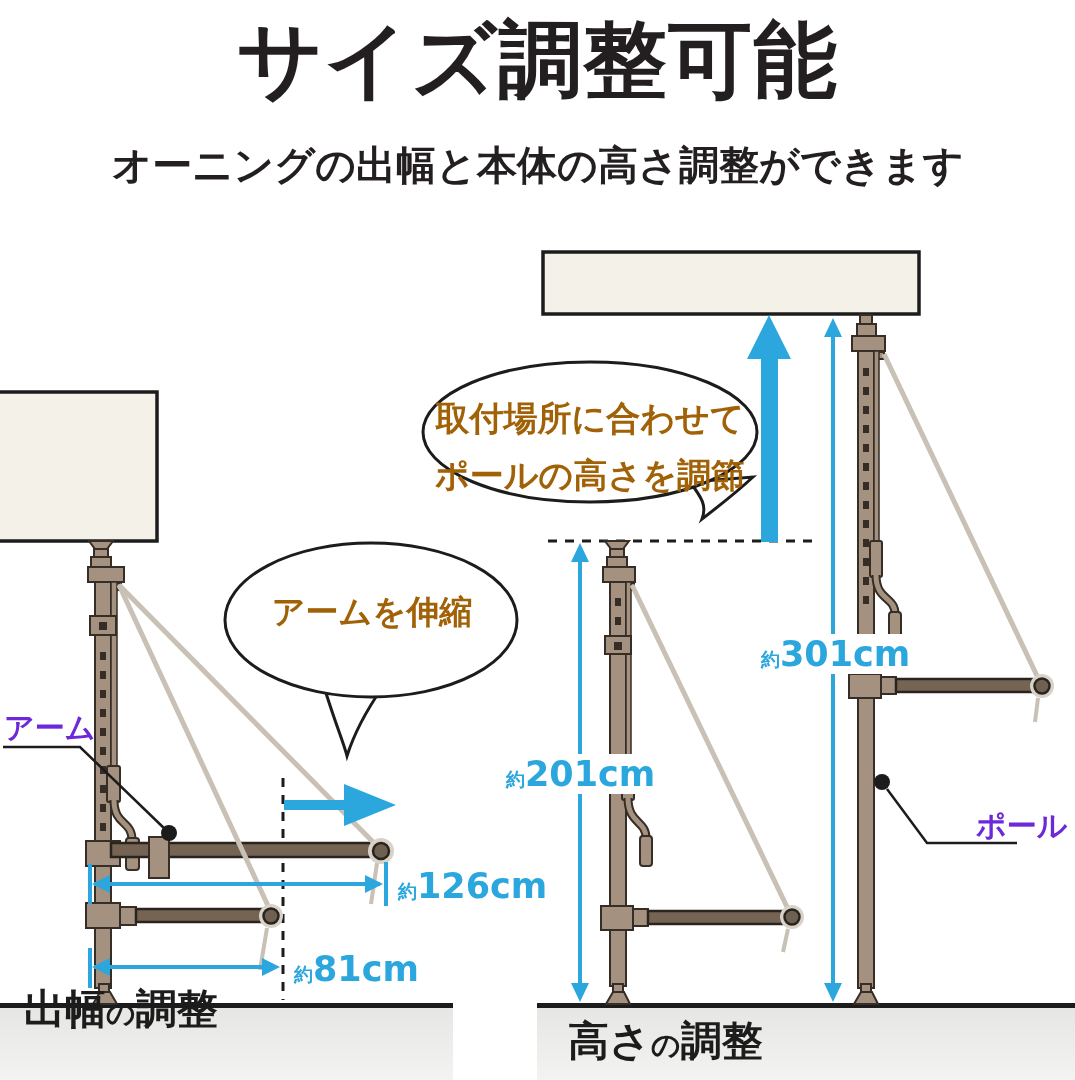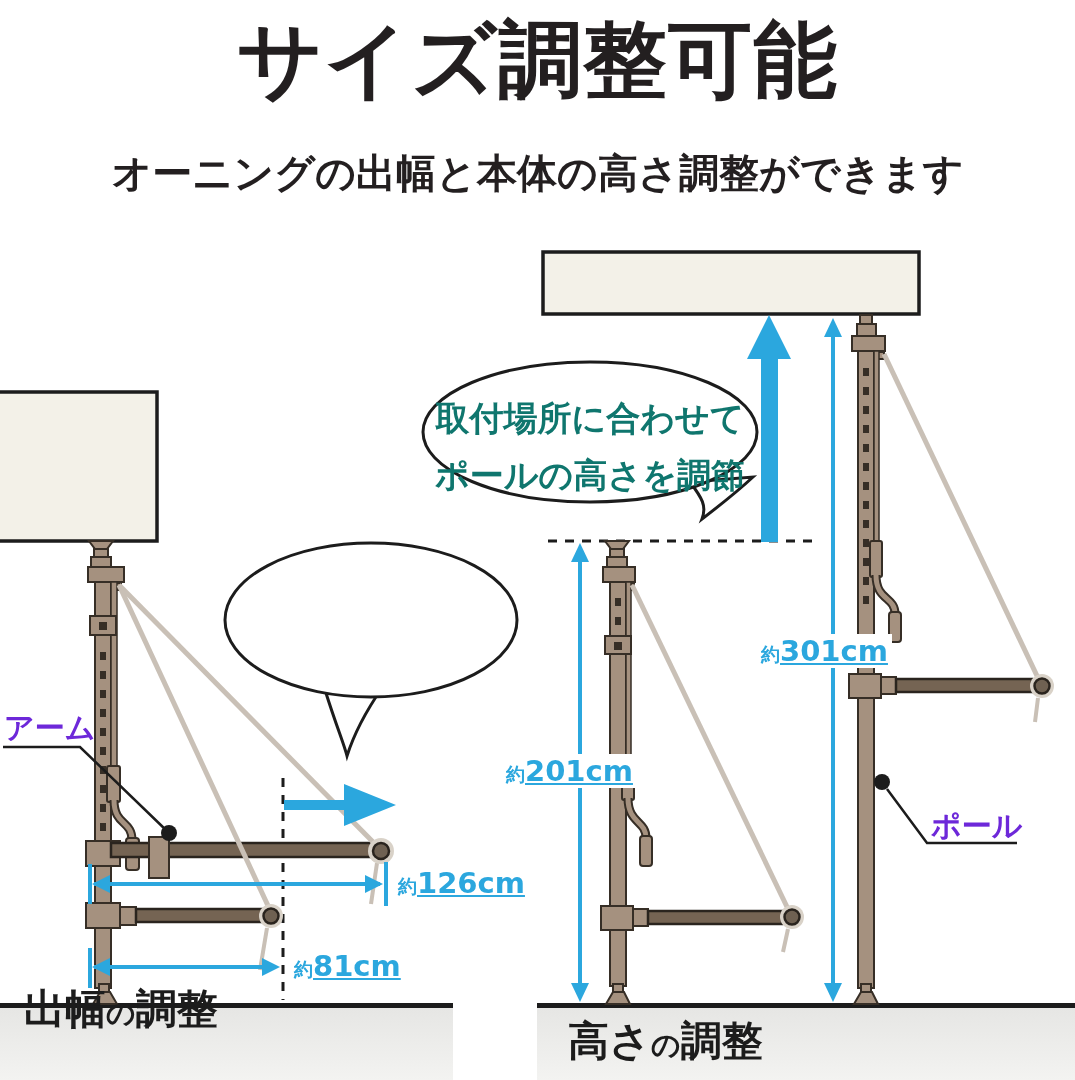--- a/index.html
+++ b/index.html
@@ -2,28 +2,28 @@
 <html><head>
 <meta charset="utf-8">
 <style>
   html,body{margin:0;padding:0;background:#fff;}
   .canvas{position:relative;width:1075px;height:1080px;background:#ffffff;overflow:hidden;
           font-family:"DejaVu Sans","Liberation Sans",sans-serif;color:#231f20;}
   .layer{position:absolute;left:0;top:0;}
   .txt{position:absolute;z-index:5;white-space:nowrap;}
   .title{width:1075px;top:4px;text-align:center;font-size:84px;font-weight:900;
          letter-spacing:1px;color:#231f20;}
-  .subtitle{width:1075px;top:138px;text-align:center;font-size:40px;font-weight:700;color:#231f20;margin-top:8px;}
-  .bubble-text{text-align:center;font-weight:700;color:#0f766e;z-index:6;}
+  .subtitle{width:1075px;top:138px;text-align:center;font-size:40px;font-weight:700;color:#231f20;}
+  .bubble-text{text-align:center;font-weight:700;color:#a16207;z-index:6;}
   .bubble-text.left{left:226px;top:582px;width:292px;font-size:33px;line-height:60px;}
   .bubble-text.right{left:424px;top:390px;width:332px;font-size:34px;line-height:57px;}
   .part-label{font-size:30px;font-weight:700;color:#6d28d9;}
   .measure{color:#2ba7de;font-weight:700;}
   .measure .pre{font-size:19px;}
-  .measure .val{font-size:29px;text-decoration:underline;}
+  .measure .val{font-size:35px;}
   .measure.boxed{background:#ffffff;padding:0 4px;}
   .caption{font-weight:800;color:#1c1c1c;z-index:6;}
   .caption .big{font-size:41px;}
   .caption .small{font-size:29px;}
 </style>
 </head>
 <body>
 
 <div class="canvas">
 
@@ -230,29 +230,30 @@
     <g>
       <path d="M690,482 C702,498 707,506 702,519 C719,506 738,491 753,477 Z" fill="#ffffff" stroke="#1c1c1c" stroke-width="3"></path>
       <ellipse cx="590" cy="432" rx="167" ry="70" fill="#ffffff" stroke="#1c1c1c" stroke-width="3"></ellipse>
     </g>
   </svg>
 
   <div class="txt title">サイズ調整可能</div>
   <div class="txt subtitle">オーニングの出幅と本体の高さ調整ができます</div>
 
   <div class="txt bubble-text left">
+    <div>アームを伸縮</div>
   </div>
 
   <div class="txt bubble-text right">
     <div>取付場所に合わせて</div>
     <div>ポールの高さを調節</div>
   </div>
 
   <div class="txt part-label" style="left:4px;top:708px;">アーム</div>
-  <div class="txt part-label" style="left:931px;top:806px;">ポール</div>
+  <div class="txt part-label" style="left:976px;top:806px;">ポール</div>
 
   <div class="txt measure" style="left:398px;top:866px;">
     <span class="pre">約</span><span class="val">126cm</span>
   </div>
   <div class="txt measure" style="left:294px;top:949px;">
     <span class="pre">約</span><span class="val">81cm</span>
   </div>
   <div class="txt measure boxed" style="left:502px;top:744px;margin-top:10px;">
     <span class="pre">約</span><span class="val">201cm</span>
   </div>

